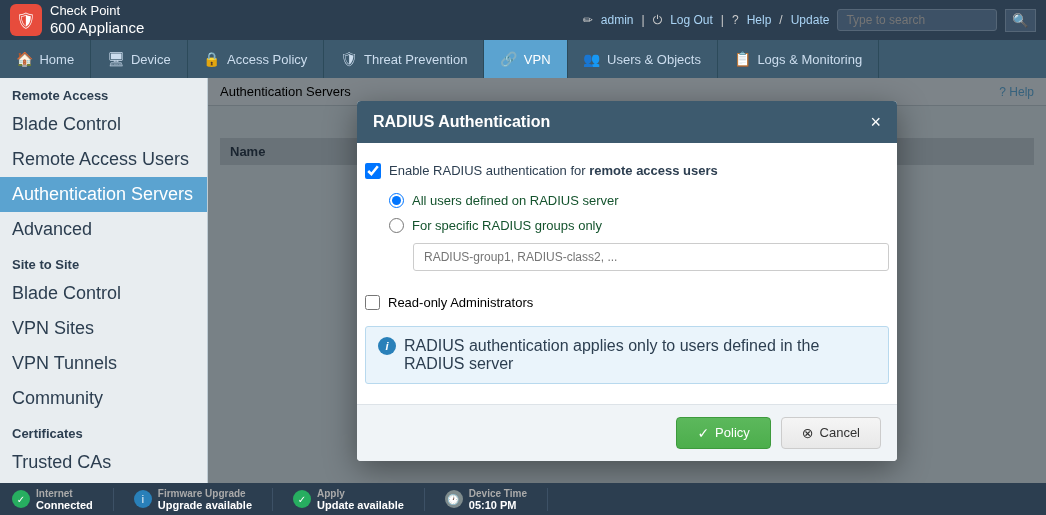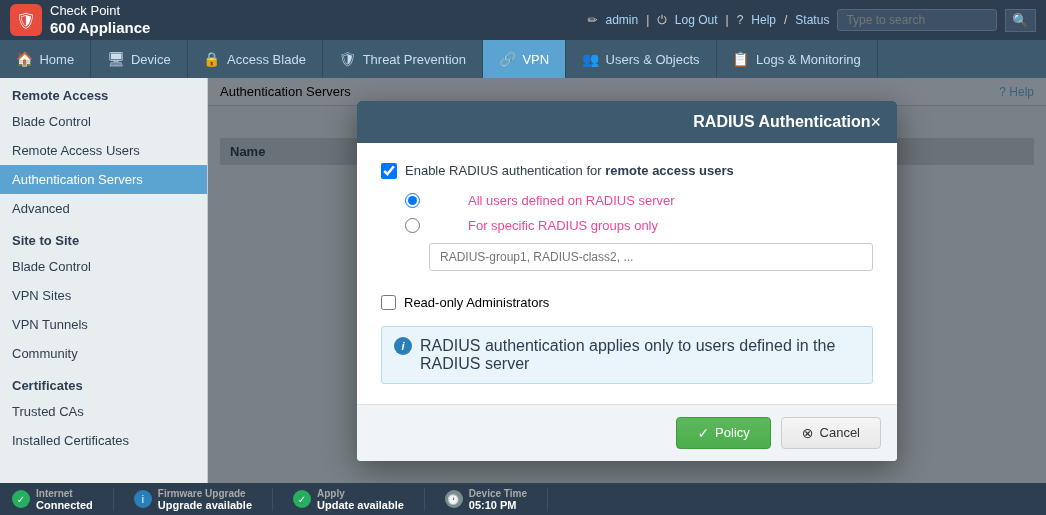--- a/index.html
+++ b/index.html
@@ -26,21 +26,21 @@
       height: 32px;
       background: #e74c3c;
       border-radius: 6px;
       display: flex;
       align-items: center;
       justify-content: center;
       color: white;
       font-size: 16px;
     }
     .logo-text { color: white; font-size: 13px; line-height: 1.2; }
-    .logo-text .model { font-size: 15px; font-weight: bold; }
+    .logo-text .model { font-size: 15px; font-weight: normal; }
     .top-bar-right {
       margin-left: auto;
       display: flex;
       align-items: center;
       gap: 8px;
       color: #ccc;
       font-size: 12px;
     }
     .top-bar-right a { color: #aad4f5; text-decoration: none; }
     .search-box {
@@ -101,21 +101,21 @@
     .sidebar-section-title {
       font-size: 13px;
       font-weight: bold;
       color: #2c3e50;
       padding: 10px 12px 4px 12px;
     }
     .sidebar-item {
       padding: 7px 12px;
       color: #2c3e50;
       cursor: pointer;
-      font-size: 13px;
+      font-size: 18px;
     }
     .sidebar-item.active {
       background: #5ba3d0;
       color: white;
     }
 
     
     .content-area {
       flex: 1;
       background: #c8d8e0;
@@ -183,38 +183,38 @@
       background: white;
       border-radius: 4px;
       box-shadow: 0 8px 32px rgba(0,0,0,0.4);
       width: 540px;
       overflow: hidden;
     }
     .modal-header {
       background: #3d5a6e;
       padding: 12px 16px;
       display: flex;
-      justify-content: flex-end;
+      justify-content: space-between;
       align-items: center;
     }
     .modal-title {
       color: white;
       font-size: 16px;
       font-weight: bold;
     }
     .modal-close {
       color: white;
       font-size: 18px;
       cursor: pointer;
       background: none;
       border: none;
       line-height: 1;
     }
     .modal-body {
-      padding: 20px 24px;
+      padding: 20px 8px;
       border-radius: 24px;
     }
     .modal-footer {
       background: #f0f4f7;
       padding: 12px 16px;
       display: flex;
       justify-content: flex-end;
       gap: 10px;
       border-top: 1px solid #dde3e8;
     }
@@ -239,21 +239,21 @@
       display: flex;
       align-items: center;
       gap: 8px;
       margin-bottom: 10px;
     }
     .radio-row input[type="radio"] {
       width: 15px;
       height: 15px;
       cursor: pointer;
     }
-    .radio-label { font-size: 13px; color: #ec4899; margin-left: 40px; }
+    .radio-label { font-size: 13px; color: #14532d; }
 
     .text-input {
       width: 100%;
       padding: 6px 10px;
       border: 1px solid #ccc;
       border-radius: 3px;
       font-size: 12px;
       color: #aaa;
       margin-bottom: 12px;
       margin-left: 24px;
@@ -339,38 +339,38 @@
   <div class="top-bar-right">
     <span>✏</span>
     <a href="#">admin</a>
     <span>|</span>
     <span>⏻</span>
     <a href="#">Log Out</a>
     <span>|</span>
     <span>?</span>
     <a href="#">Help</a>
     <span>/</span>
-    <a href="#">Status</a>
+    <a href="#">Update</a>
     <input class="search-box" type="text" placeholder="Type to search" style="">
     <button class="search-btn">🔍</button>
   </div>
 </div>
 
 <div class="nav-tabs">
   <div class="nav-tab">
     <span class="tab-icon">🏠</span>
     <span>Home</span>
   </div>
   <div class="nav-tab">
     <span class="tab-icon">🖥</span>
     <span>Device</span>
   </div>
   <div class="nav-tab">
     <span class="tab-icon">🔒</span>
-    <span>Access Blade</span>
+    <span>Access Policy</span>
   </div>
   <div class="nav-tab">
     <span class="tab-icon">🛡</span>
     <span>Threat Prevention</span>
   </div>
   <div class="nav-tab active">
     <span class="tab-icon">🔗</span>
     <span>VPN</span>
   </div>
   <div class="nav-tab">

